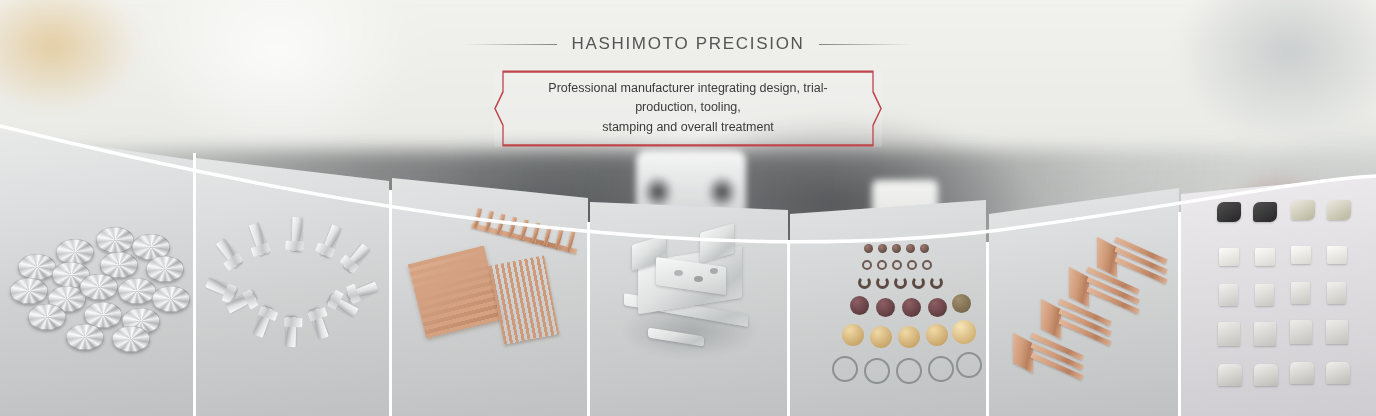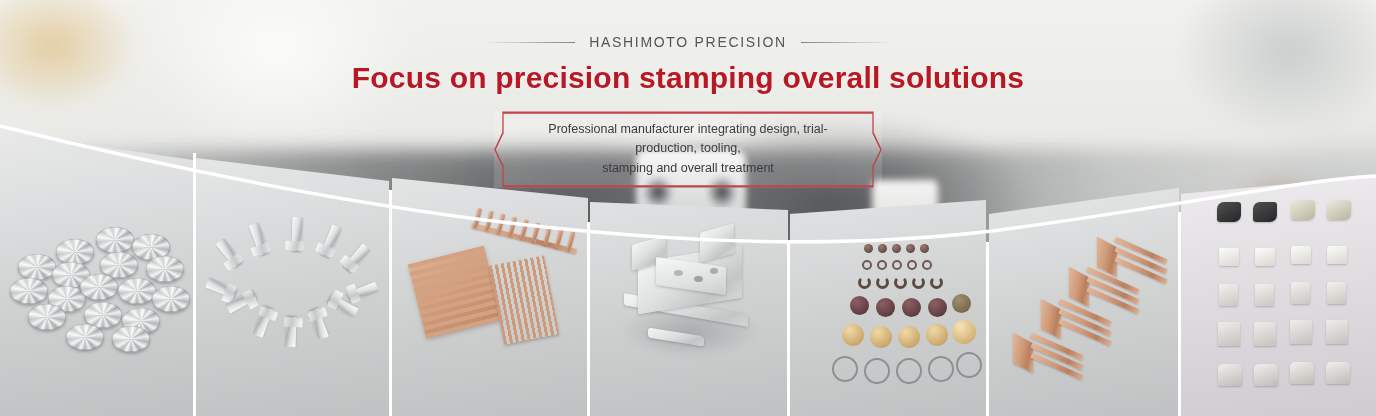--- a/index.html
+++ b/index.html
@@ -45,21 +45,21 @@
     background:linear-gradient(180deg,#f4f4f2,#e2e3e0 60%,#c9cac7);
     border-radius:6px 6px 4px 4px; filter:blur(3.5px); }
 
   
   .hero-copy { position:absolute; left:0; right:0; top:34px; text-align:center; z-index:6; }
 
   .eyebrow { display:flex; align-items:center; justify-content:center; gap:14px; }
   .eyebrow .rule { display:block; width:92px; height:1px;
     background:linear-gradient(90deg, rgba(120,120,120,0), rgba(110,110,110,.85)); }
   .eyebrow .rule.right { background:linear-gradient(90deg, rgba(110,110,110,.85), rgba(120,120,120,0)); }
-  .eyebrow .txt { font-size:14px; letter-spacing:1.7px; color:#555; white-space:nowrap; }
+  .eyebrow .txt { font-size:17px; letter-spacing:1.7px; color:#555; white-space:nowrap; }
 
   .headline { margin-top:11px; font-size:30px; font-weight:700; color:#b81823;
     letter-spacing:.2px; text-shadow:0 1px 2px rgba(255,255,255,.55); }
 
   
   .sub-wrap { margin-top:16px; display:flex; justify-content:center; }
   .sub-plate { position:relative; width:388px; padding:9px 30px 10px;
     background:rgba(255,255,255,.14); }
   .sub-plate .frame { position:absolute; inset:0; pointer-events:none; }
   .sub-plate .frame svg { width:100%; height:100%; display:block; }
@@ -127,21 +127,20 @@
   <div class="hero-jar"></div>
 
   <div class="hero-copy">
 
     <div class="eyebrow">
       <span class="rule"></span>
       <span class="txt">HASHIMOTO PRECISION</span>
       <span class="rule right"></span>
     </div>
 
-    <div class="headline">Focus on precision stamping overall solutions</div>
 
     <div class="sub-wrap">
       <div class="sub-plate">
         <div class="frame">
           <svg viewBox="0 0 388 46" preserveAspectRatio="none" aria-hidden="true">
             <path d="M9,1 L379,1 L379,13 L387,23 L379,33 L379,45 L9,45 L9,33 L1,23 L9,13 Z" fill="none" stroke="#c0444a" stroke-width="1.3"></path>
           </svg>
         </div>
         <div class="sub-text">
           <span>Professional manufacturer integrating design, trial-production, tooling,</span><br>

